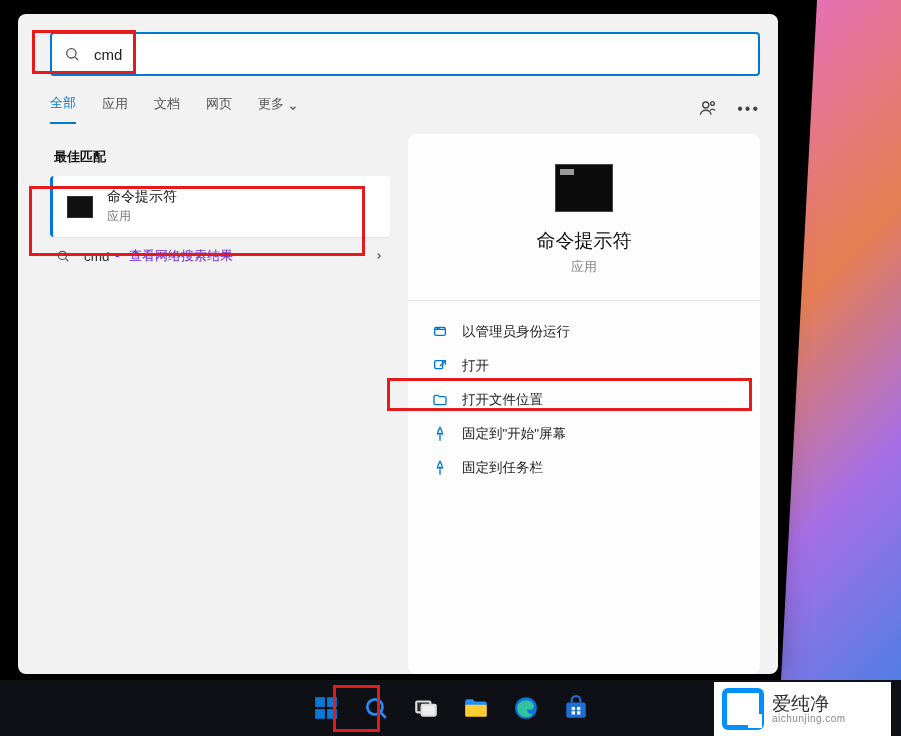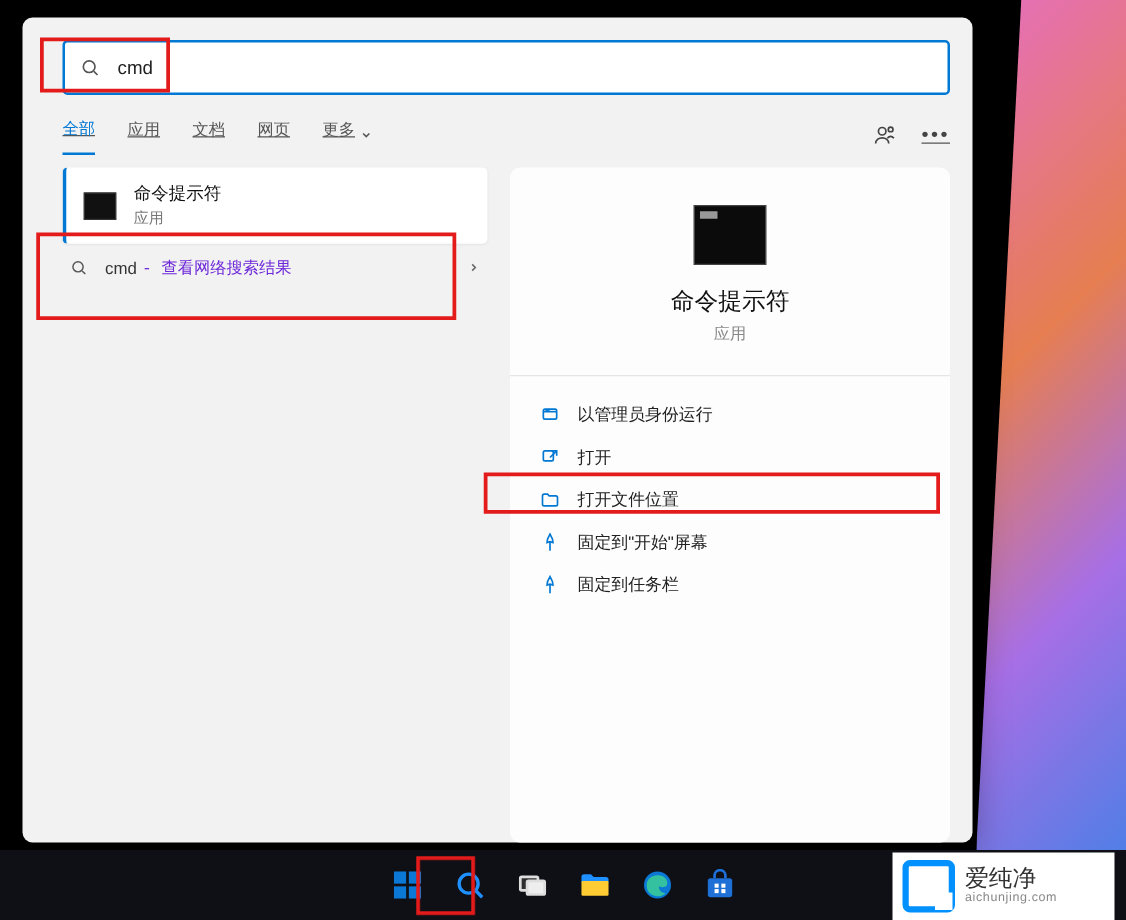--- a/index.html
+++ b/index.html
@@ -37,21 +37,21 @@
   .search-box input {
     border: none; outline: none; flex: 1;
     font-size: 15px; color: #222; background: transparent;
   }
   .red-box-search {
     position: absolute; left: 32px; top: 30px; width: 104px; height: 44px;
     border: 3px solid #e31b1b; pointer-events: none;
   }
 
   
-  .tabs { display: flex; align-items: center; margin-top: 18px; font-size: 13px; color: #555; text-decoration: underline; }
+  .tabs { display: flex; align-items: center; margin-top: 18px; font-size: 13px; color: #555; }
   .tab { margin-right: 26px; padding-bottom: 10px; cursor: pointer; }
   .tab.active { color: #0078d4; border-bottom: 2px solid #0078d4; font-weight: 500; }
   .tab-more { display: flex; align-items: flex-end; }
   .tab-more svg { width: 10px; height: 10px; margin-left: 4px; }
   .tabs-spacer { flex: 1; }
   .tabs-right { display: flex; align-items: center; gap: 20px; color: #444; }
   .tabs-right svg { width: 18px; height: 18px; }
 
   
   .content { display: flex; flex: 1; margin-top: 10px; gap: 18px; }
@@ -183,20 +183,21 @@
             <path d="M14.5 15.5c1-1.2 2.3-2 3.5-2s2.5.8 3.5 2"></path>
           </svg>
       </span>
       <span style="font-size:16px;letter-spacing:2px;">•••</span>
     </div>
   </div>
 
   <div class="content">
 
     <div class="content-left">
+      <div class="section-title">最佳匹配</div>
 
       <div class="result-card">
         <div class="thumb"></div>
         <div>
           <div class="title">命令提示符</div>
           <div class="subtitle">应用</div>
         </div>
       </div>
 
 

